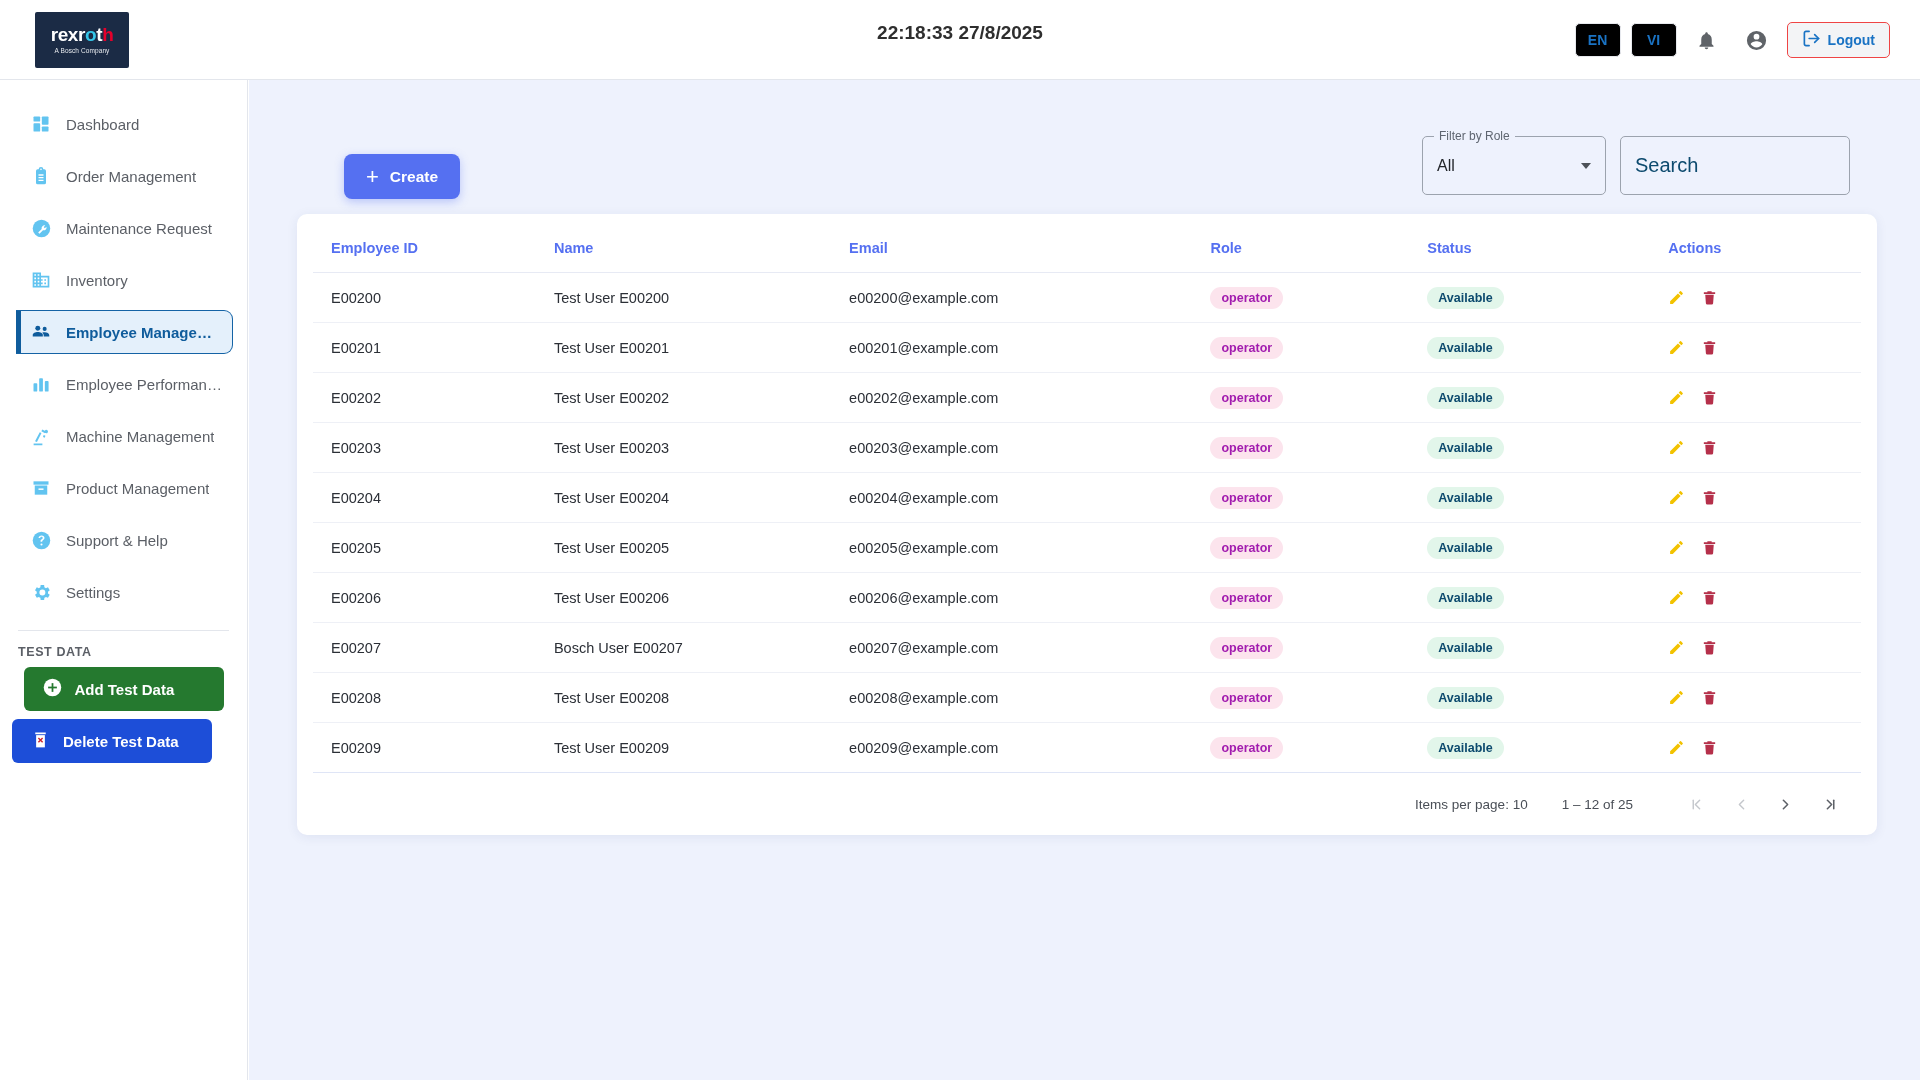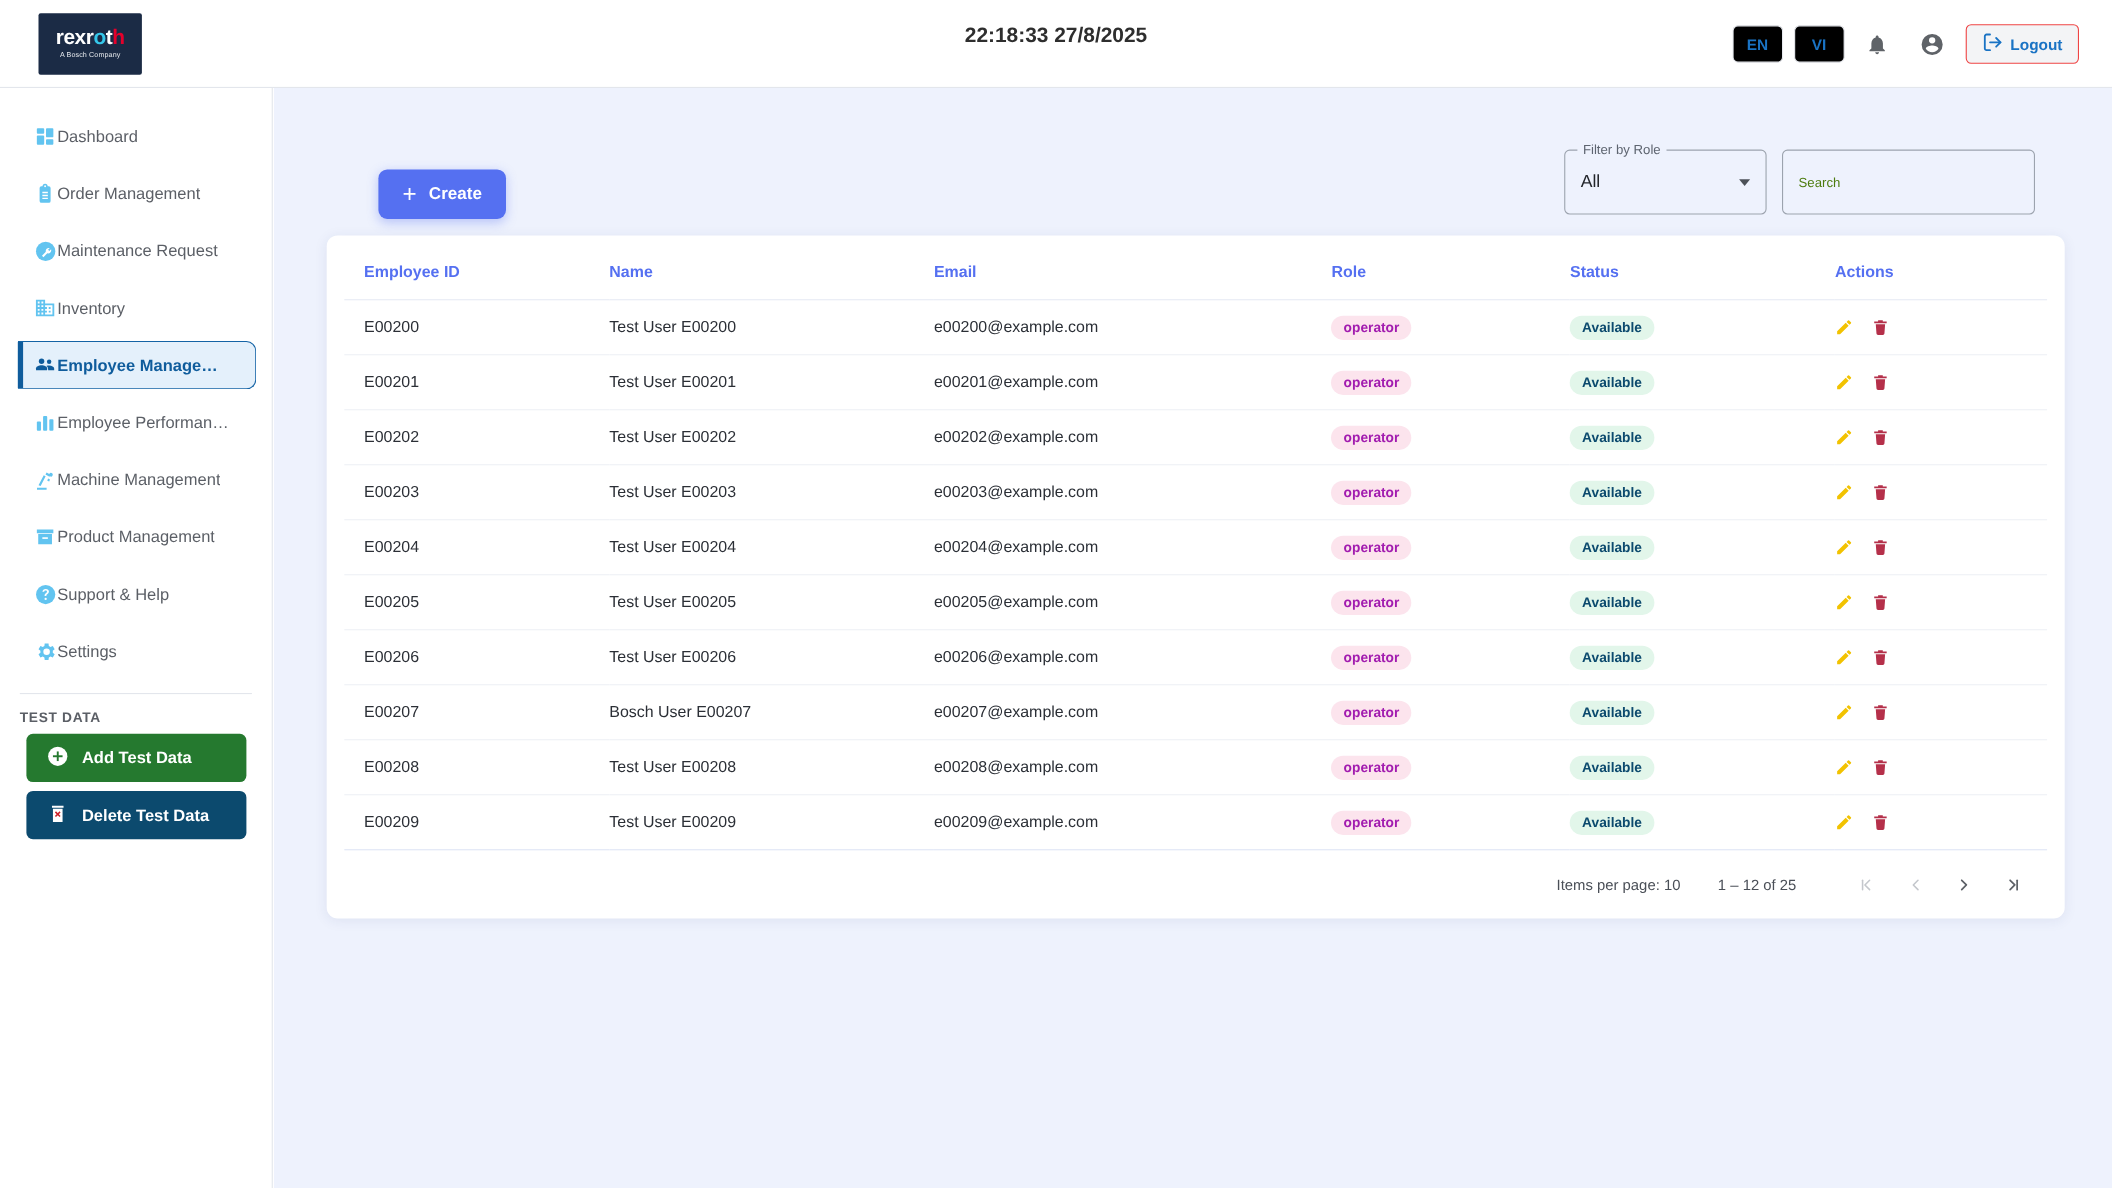--- a/index.html
+++ b/index.html
@@ -72,21 +72,21 @@
     position: absolute; top: 80px; left: 0;
     width: 248px; height: 1000px;
     background: #ffffff;
     border-right: 1px solid #e3e6ec;
     padding-top: 14px;
     z-index: 20;
   }
   .nav-item {
     position: relative;
     height: 44px; margin: 8px 14px 8px 16px;
-    display: flex; align-items: center; 
+    display: flex; align-items: center; gap: 14px;
     padding-left: 14px;
     border-radius: 0 9px 9px 0;
     cursor: pointer;
     color: #5b5f66; font-size: 15px;
   }
   .nav-item .nav-ico {
     width: 22px; height: 22px; flex: 0 0 22px;
     display: flex; align-items: center; justify-content: center;
     color: #62c4f0;
   }
@@ -110,21 +110,21 @@
     color: #5b5f66;
   }
   .test-btn {
     margin: 0 auto 8px auto; width: 200px; height: 44px;
     border-radius: 6px; color: #fff;
     font-size: 15px; font-weight: bold;
     display: flex; align-items: center; gap: 12px;
     padding-left: 18px; cursor: pointer;
   }
   .test-btn.green { background: #25792f; }
-  .test-btn.red   { background: #0c4a6e; }
+  .test-btn.red   { background: #1d4ed8; margin-left: 12px; }
 
   
   .main {
     position: absolute; top: 80px; left: 249px;
     width: 1671px; height: 1000px;
     background: #eef2fd;
     padding: 24px 40px 0 40px;
     overflow: hidden;
   }
   .toolbar {
@@ -152,21 +152,21 @@
     padding: 0 14px;
   }
   .mdc-field.select { width: 184px; }
   .mdc-field.search { width: 230px; }
   .mdc-legend {
     position: absolute; top: -8px; left: 11px;
     background: #eef2fd; padding: 0 5px;
     font-size: 12px; color: #5e6570;
   }
   .mdc-value { font-size: 16px; color: #22252a; }
-  .mdc-placeholder { font-size: 12px; color: #4d7c0f; }
+  .mdc-placeholder { font-size: 20px; color: #0c4a6e; }
   .caret {
     position: absolute; right: 14px; top: 50%; transform: translateY(-50%);
     width: 0; height: 0;
     border-left: 5.5px solid transparent;
     border-right: 5.5px solid transparent;
     border-top: 6.5px solid #4c5158;
   }
 
   
   .card {

